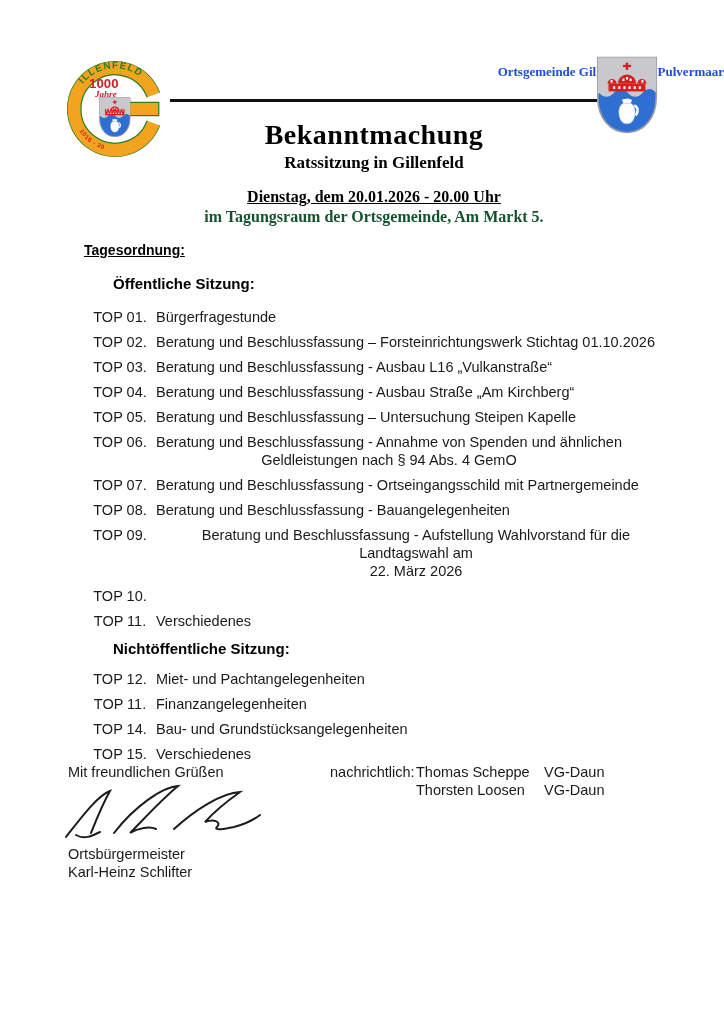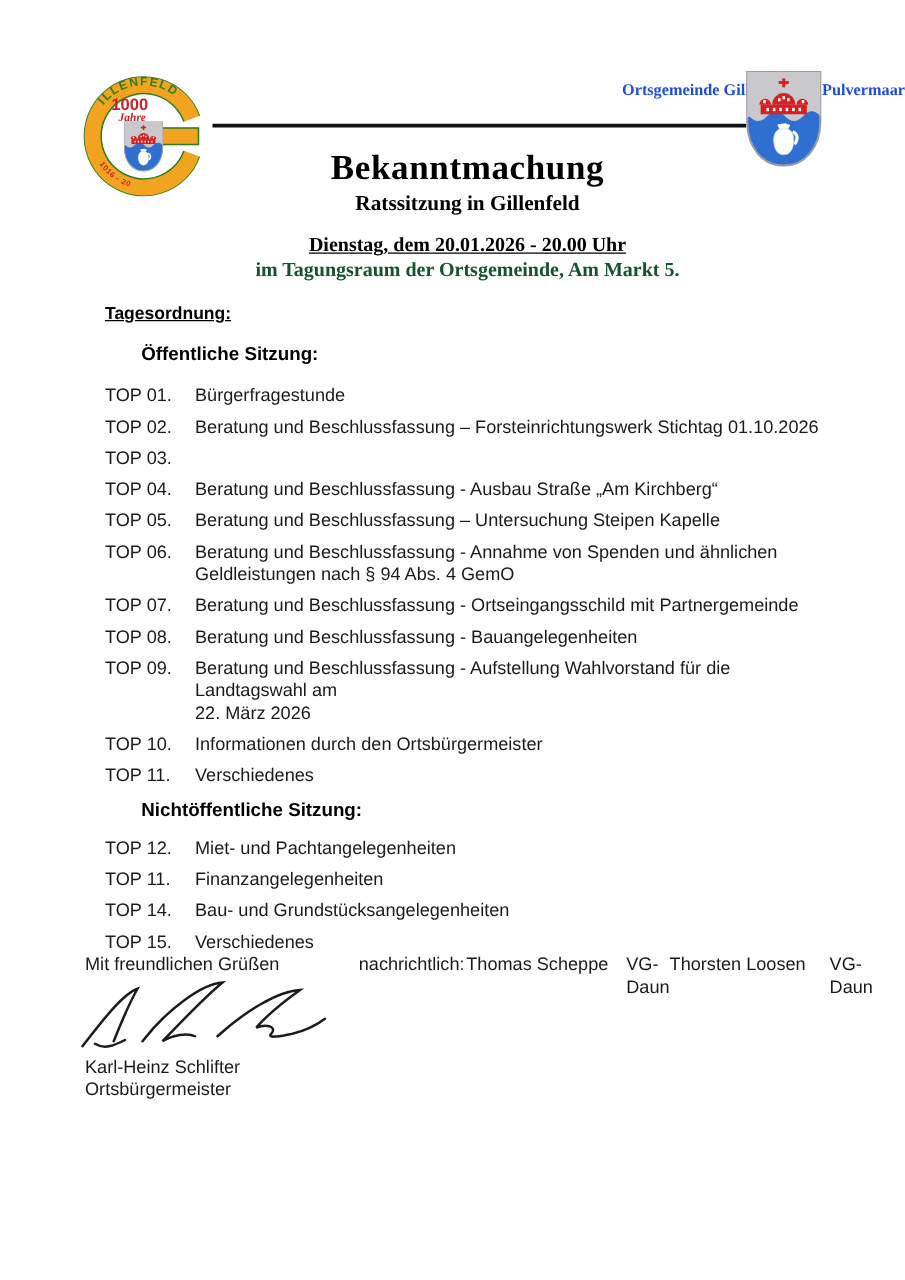--- a/index.html
+++ b/index.html
@@ -23,30 +23,30 @@
             font-size:16px;line-height:20px;color:#14532d;}
   
   .agenda-heading{margin:13px 0 0 68px;font-weight:bold;font-size:14px;line-height:21px;
                   text-decoration:underline;color:#000;}
   .section-heading{font-weight:bold;font-size:15px;line-height:18px;color:#000;margin-left:97px;}
   .sh-1{margin-top:14px;}
   .sh-2{margin-top:10px;}
   .rows{display:grid;row-gap:7px;margin-left:68px;width:594px;}
   .rows-1{margin-top:15px;}
   .rows-2{margin-top:12px;}
-  .top-row{display:flex;font-size:14.5px;line-height:18px;}
+  .top-row{display:flex;font-size:14.5px;line-height:18px;text-align:center;}
   .top-label{width:72px;flex:none;}
   .top-text{white-space:pre-wrap;max-width:520px;}
   
   .footer{position:absolute;left:68px;top:763px;width:600px;display:flex;font-size:14.5px;line-height:18px;}
   .footer-left{width:262px;}
   .signature-svg{display:block;margin:2px 0 0 -6px;width:225px;height:62px;}
   .footer-right{display:flex;}
   .cc-label{width:86px;flex:none;}
-  .cc-entries{display:flex;}
+  .cc-entries{display:flex;flex-direction:column;}
   .cc-entry{display:flex;}
   .cc-name{width:128px;flex:none;}
 </style>
 </head>
 <body>
 
 <div class="page">
 
   <svg width="0" height="0" style="position:absolute" aria-hidden="true">
     <symbol id="coa" viewBox="0 0 60 76">
@@ -122,20 +122,21 @@
       <div class="top-row">
         <div class="top-label">TOP 01.</div>
         <div class="top-text">Bürgerfragestunde</div>
       </div>
       <div class="top-row">
         <div class="top-label">TOP 02.</div>
         <div class="top-text">Beratung und Beschlussfassung – Forsteinrichtungswerk Stichtag 01.10.2026</div>
       </div>
       <div class="top-row">
         <div class="top-label">TOP 03.</div>
+        <div class="top-text">Beratung und Beschlussfassung - Ausbau L16 „Vulkanstraße“</div>
       </div>
       <div class="top-row">
         <div class="top-label">TOP 04.</div>
         <div class="top-text">Beratung und Beschlussfassung - Ausbau Straße „Am Kirchberg“</div>
       </div>
       <div class="top-row">
         <div class="top-label">TOP 05.</div>
         <div class="top-text">Beratung und Beschlussfassung – Untersuchung Steipen Kapelle</div>
       </div>
       <div class="top-row">
@@ -151,21 +152,20 @@
         <div class="top-label">TOP 08.</div>
         <div class="top-text">Beratung und Beschlussfassung - Bauangelegenheiten</div>
       </div>
       <div class="top-row">
         <div class="top-label">TOP 09.</div>
         <div class="top-text">Beratung und Beschlussfassung - Aufstellung Wahlvorstand für die Landtagswahl am
 22. März 2026</div>
       </div>
       <div class="top-row">
         <div class="top-label">TOP 10.</div>
-        <div class="top-text">Informationen durch den Ortsbürgermeister</div>
       </div>
       <div class="top-row">
         <div class="top-label">TOP 11.</div>
         <div class="top-text">Verschiedenes</div>
       </div>
     </div>
 
     <div class="section-heading sh-2">Nichtöffentliche Sitzung:</div>
     <div class="rows rows-2">
       <div class="top-row">
@@ -191,22 +191,22 @@
     <div class="footer-left">
       <div>Mit freundlichen Grüßen</div>
       <svg class="signature-svg" viewBox="0 0 225 62">
         <g fill="none" stroke="#1C1C1C" stroke-width="2" stroke-linecap="round">
           <path d="M4,54 C18,36 36,12 48,8 C40,22 33,40 29,50"></path>
           <path d="M14,52 C22,57 30,53 38,49"></path>
           <path d="M52,50 C72,24 100,4 116,3 C98,18 80,38 68,50 C76,45 88,43 94,46"></path>
           <path d="M112,46 C134,26 160,10 178,9 C164,19 151,30 143,39 C151,36 160,38 155,44 C151,48 163,46 172,44 C180,42 190,38 198,32"></path>
         </g>
       </svg>
+      <div>Ortsbürgermeister</div>
       <div>Karl-Heinz Schlifter</div>
-      <div>Ortsbürgermeister</div>
     </div>
     <div class="footer-right">
       <div class="cc-label">nachrichtlich:</div>
       <div class="cc-entries">
         <div class="cc-entry">
           <div class="cc-name">Thomas Scheppe</div>
           <div class="cc-org">VG-Daun</div>
         </div>
         <div class="cc-entry">
           <div class="cc-name">Thorsten Loosen</div>

